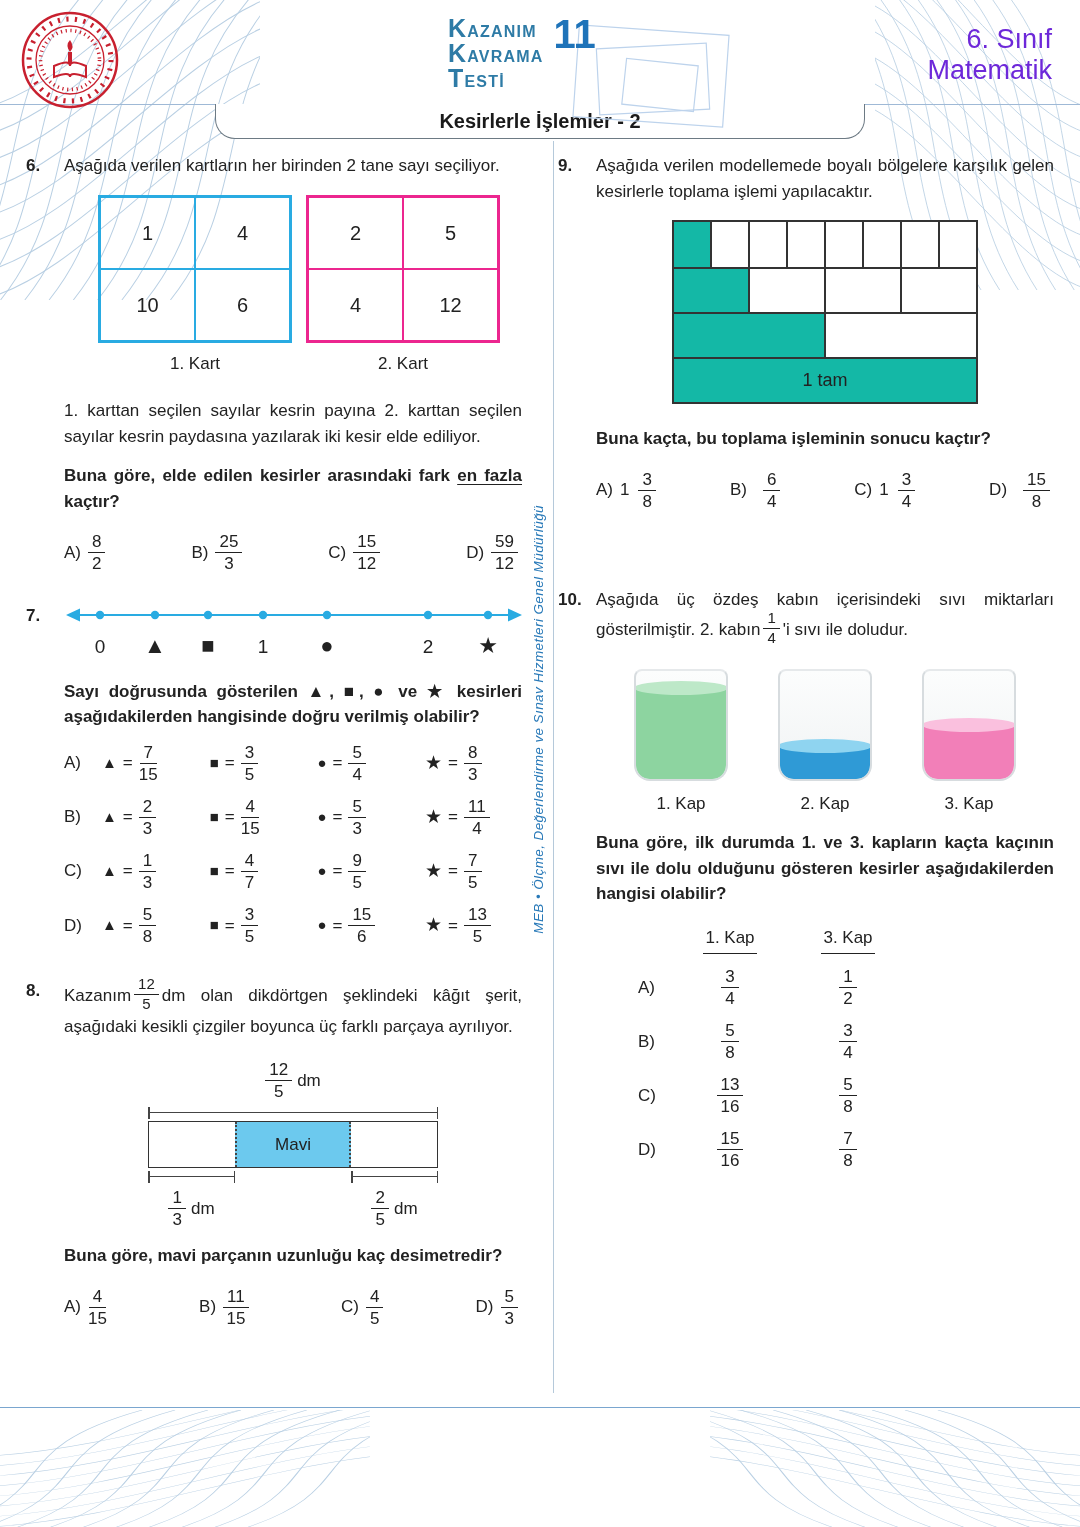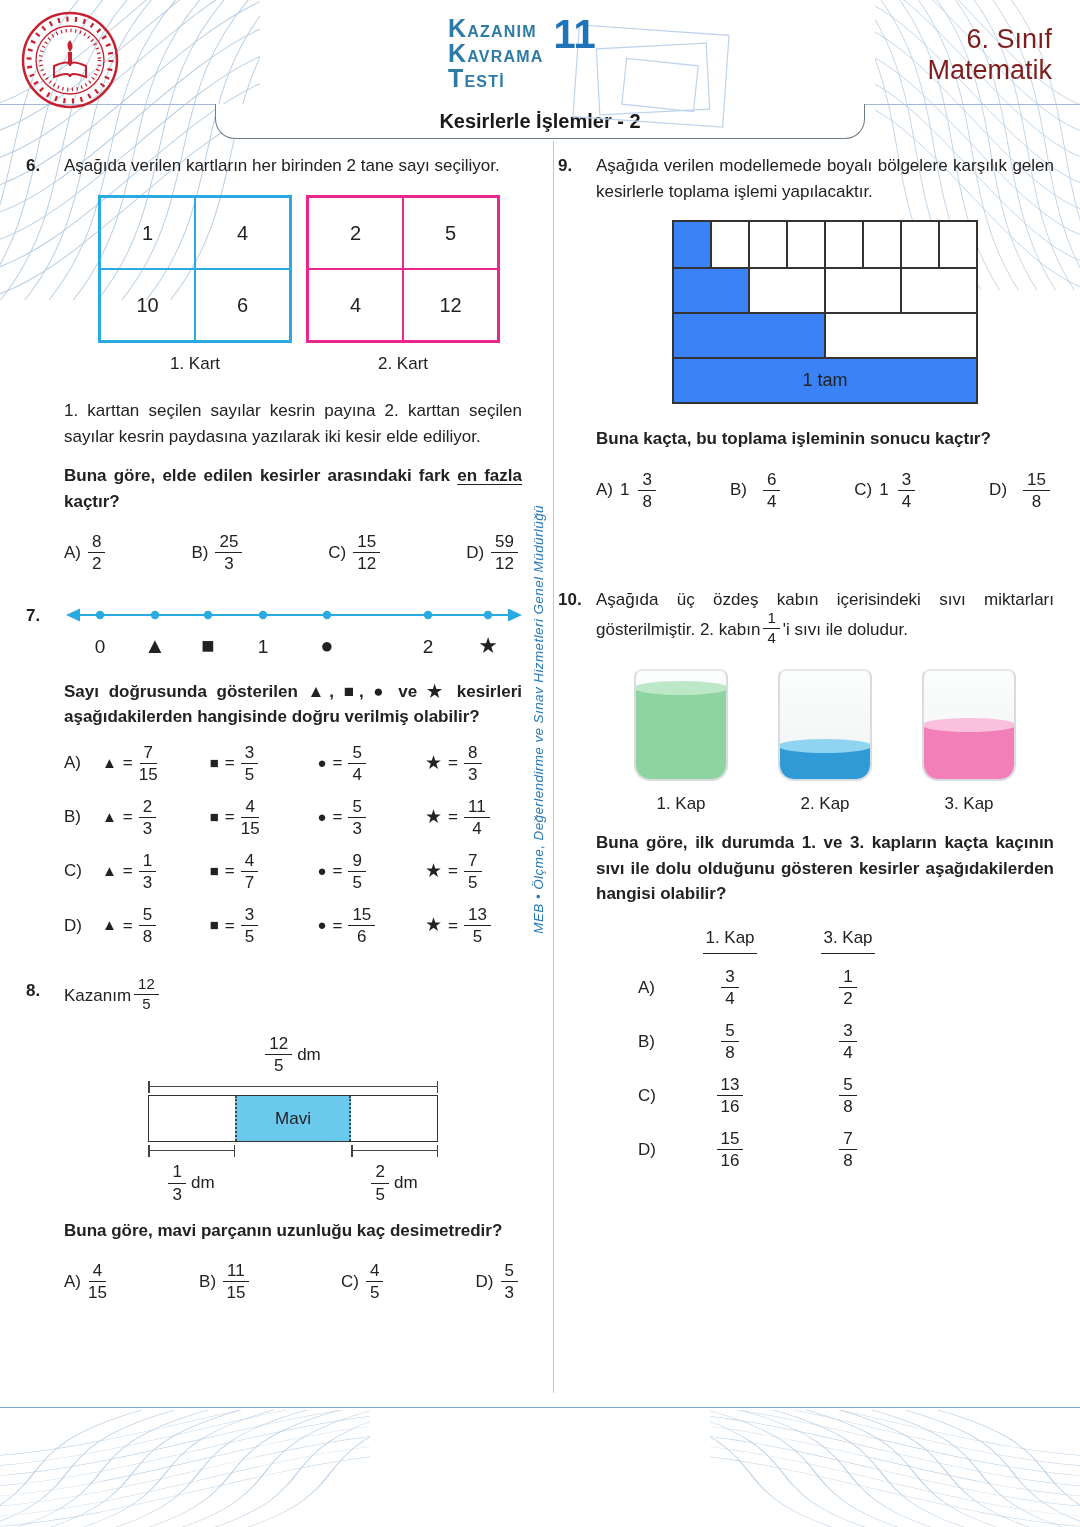--- a/index.html
+++ b/index.html
@@ -16,21 +16,21 @@
 
   
   .header { position:relative; height:100px;padding-left:8px; }
   .emblem { position:absolute; left:20px; top:10px; width:100px; height:100px; z-index:2; }
   .brand { position:absolute; left:448px; top:16px; display:flex; align-items:flex-start; z-index:2; }
   .brand-deco { position:absolute; left:118px; top:6px; width:200px; height:125px; z-index:-1; }
   .brand-line { text-transform:uppercase; color:#2e7ba6; font-weight:700; font-size:16px;
                 letter-spacing:1.2px; line-height:1.0; }
   .brand-line::first-letter { font-size:25px; }
   .brand-number { color:#1e73b9; font-weight:700; font-size:40px; line-height:0.9; margin-left:10px; }
-  .grade { position:absolute; right:28px; top:24px; text-align:right; color:#7f1d1d;
+  .grade { position:absolute; right:28px; top:24px; text-align:right; color:#6d28d9;
            font-size:27px; line-height:1.15; font-weight:400; z-index:2; }
   .header-rule { position:relative; border-top:1px solid #9fb9d6; margin-top:4px; z-index:1; }
   .banner { margin:-1px auto 0; width:650px; height:35px; border:1.4px solid #6d7a84; border-top:none;
             border-radius:0 0 20px 20px; background:#fff; display:flex; align-items:center;
             justify-content:center; font-weight:700; font-size:20px; color:#1a1a1a; }
 
   
   .columns { display:flex; padding:14px 26px 0 26px; gap:36px; position:relative; }
   .col { flex:1 1 0; min-width:0; }
   .divider { position:absolute; left:553px; top:2px; height:1252px; width:1px; background:#b5c9da; }
@@ -96,21 +96,21 @@
   .bfr { display:flex; margin-top:5px; }
   .bfr .bfcell { width:30%; display:flex; justify-content:center; align-items:center; gap:5px; }
   .bfr .bspace { width:40%; }
 
   
   .model { width:306px; margin:16px auto 0; border:2.5px solid #333; }
   .mrow { display:flex; height:45px; border-top:2.5px solid #333; }
   .mrow:first-child { border-top:none; }
   .mcell { flex:1; border-left:2.5px solid #333; background:#fff; }
   .mcell:first-child { border-left:none; }
-  .mcell.shaded { background:#3b82f6; }
+  .mcell.shaded { background:#14b8a6; }
   .mfull { display:flex; align-items:center; justify-content:center; font-size:18px; }
 
   
   .cups { display:flex; justify-content:center; gap:50px; margin:20px 0 4px; }
   .cupwrap { display:flex; flex-direction:column; align-items:center; gap:10px; }
   .beaker { position:relative; width:94px; height:112px; border:2.5px solid #d7dcdf; border-top-color:#e6e9eb;
             border-radius:8px 8px 16px 16px; background:linear-gradient(180deg,#fcfdfd,#f0f3f4); overflow:hidden; }
   .liquid { position:absolute; left:0; right:0; bottom:0; border-radius:0 0 13px 13px; }
   .liquid::before { content:""; position:absolute; top:-7px; left:-2%; width:104%; height:14px; border-radius:50%; }
   .liq-green { background:#8dd4a0; } .liq-green::before { background:#bde8c8; }
@@ -458,21 +458,21 @@
           </div>
         </div>
       </div>
 
       <div class="q mt-q8">
         <div class="qnum">8.</div>
         <div class="qbody">
           <p class="jt"><span>Kazanım</span><span class="frac frac-inline">
                 <span class="fnum">12</span>
                 <span class="fden">5</span>
-              </span></p>
+              </span><span>dm olan dikdörtgen şeklindeki kâğıt şerit, aşağıdaki kesikli çizgiler boyunca üç farklı parçaya ayrılıyor.</span></p>
 
           <div class="strip-diagram">
             <div class="topfrac">
               <span class="frac">
                   <span class="fnum">12</span>
                   <span class="fden">5</span>
                 </span>
               <span>dm</span>
             </div>
             <div class="measure">

